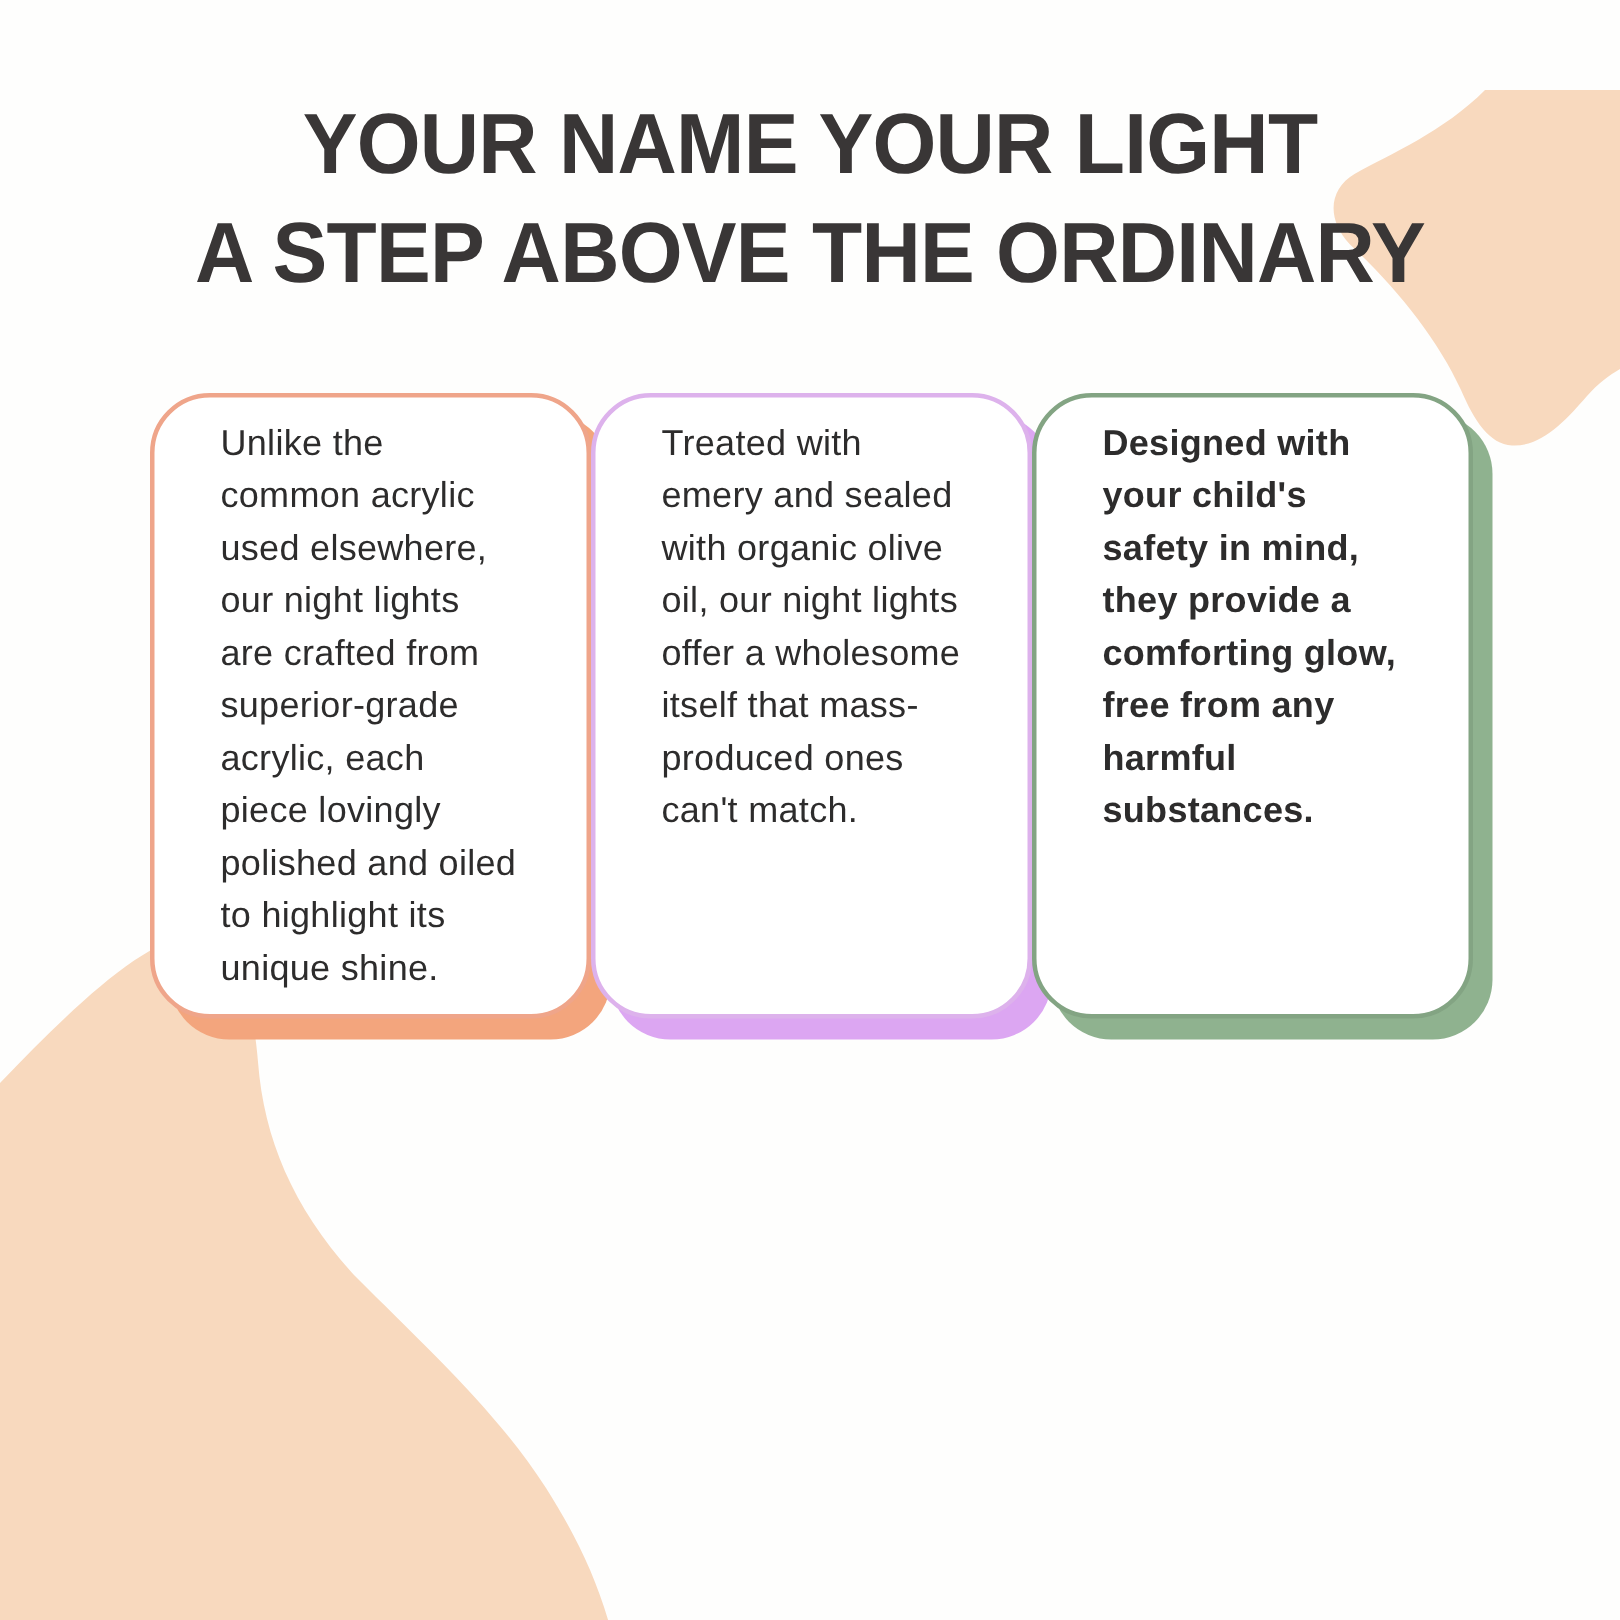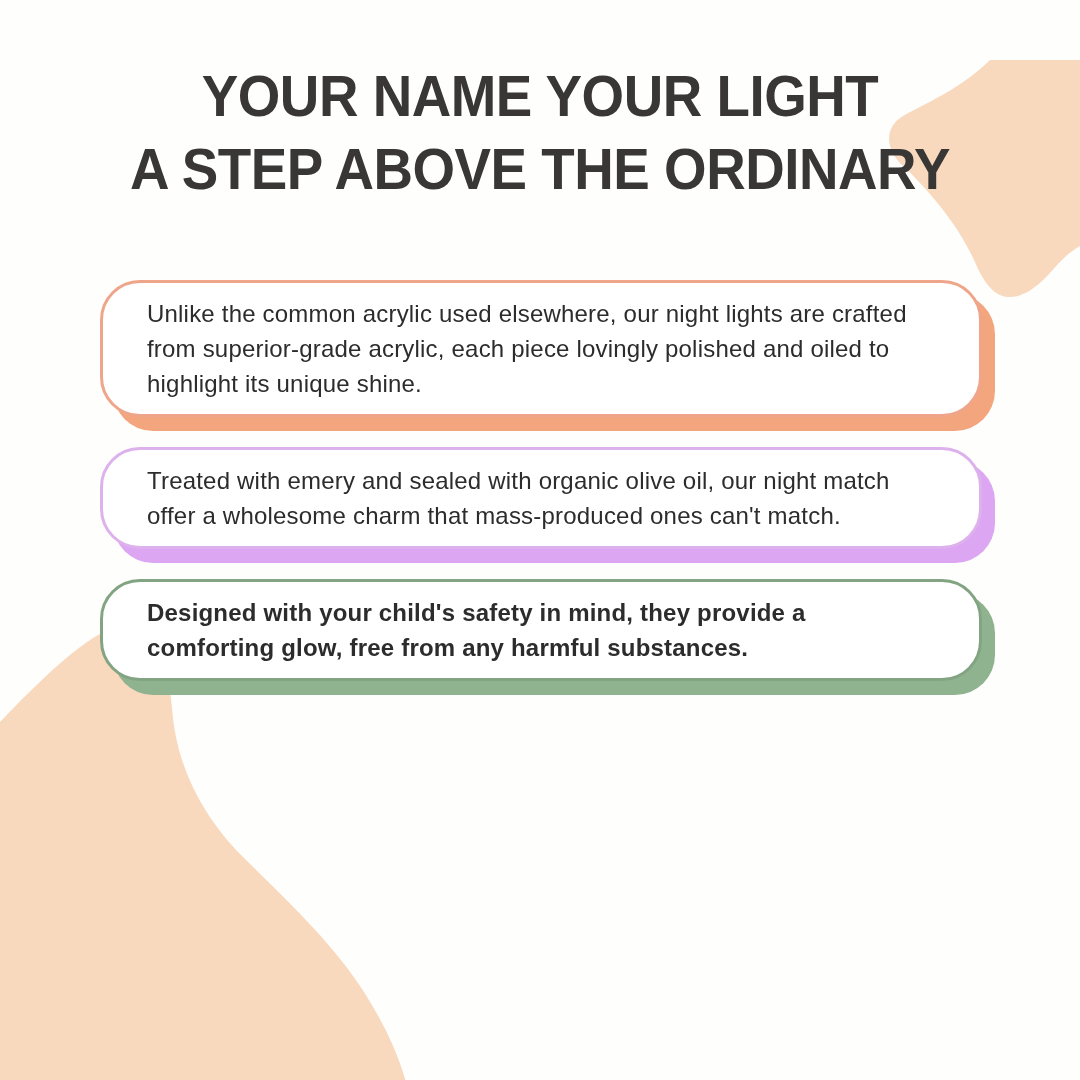--- a/index.html
+++ b/index.html
@@ -18,24 +18,24 @@
     font-weight:bold;
     font-size:57px;
     line-height:73px;
     letter-spacing:-0.5px;
     color:#393636;
     transform:scaleX(0.96);
     transform-origin:center;
   }
   .title .line{white-space:nowrap;}
   .cards{
-    margin:74px 0 0 100px;
+    margin:56px 0 0 100px;
     width:882px;
     display:flex;
-    flex-direction:column;
+    flex-direction:row;
   }
   .card{
     box-sizing:border-box;
     width:882px;
     background:#ffffff;
     border:3px solid #ccc;
     border-radius:40px;
     padding:13px 44px;
     margin-bottom:30px;
     font-size:24px;
@@ -71,20 +71,20 @@
     <div class="title" style="color: rgb(57, 54, 54);">
       <div class="line">YOUR NAME YOUR LIGHT</div>
       <div class="line">A STEP ABOVE THE ORDINARY</div>
     </div>
 
     <div class="cards">
       <div class="card" style="border-color: rgb(239, 165, 138); box-shadow: rgb(243, 165, 125) 13px 14px 0px; color: rgb(45, 44, 44);">
         <span>Unlike the common acrylic used elsewhere, our night lights are crafted from superior-grade acrylic, each piece lovingly polished and oiled to highlight its unique shine.</span>
       </div>
       <div class="card" style="border-color: rgb(221, 178, 236); box-shadow: rgb(220, 166, 242) 13px 14px 0px; color: rgb(45, 44, 44);">
-        <span>Treated with emery and sealed with organic olive oil, our night match offer a wholesome charm that mass-produced ones can't match.</span>
+        <span>Treated with emery and sealed with organic olive oil, our night lights offer a wholesome itself that mass-produced ones can't match.</span>
       </div>
       <div class="card" style="border-color: rgb(131, 164, 131); box-shadow: rgb(143, 178, 143) 13px 14px 0px; color: rgb(45, 44, 44); font-weight: bold;">
         <span>Designed with your child's safety in mind, they provide a comforting glow, free from any harmful substances.</span>
       </div>
     </div>
   </div>
 </div>
 
 </body></html>

